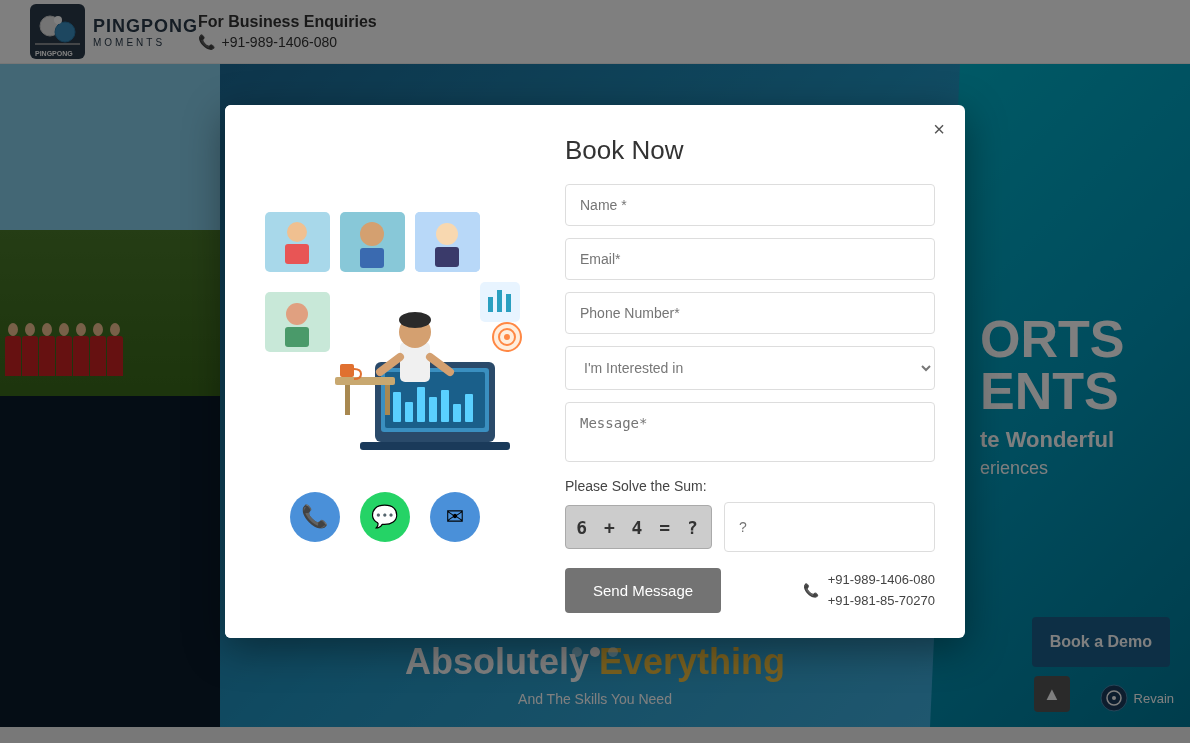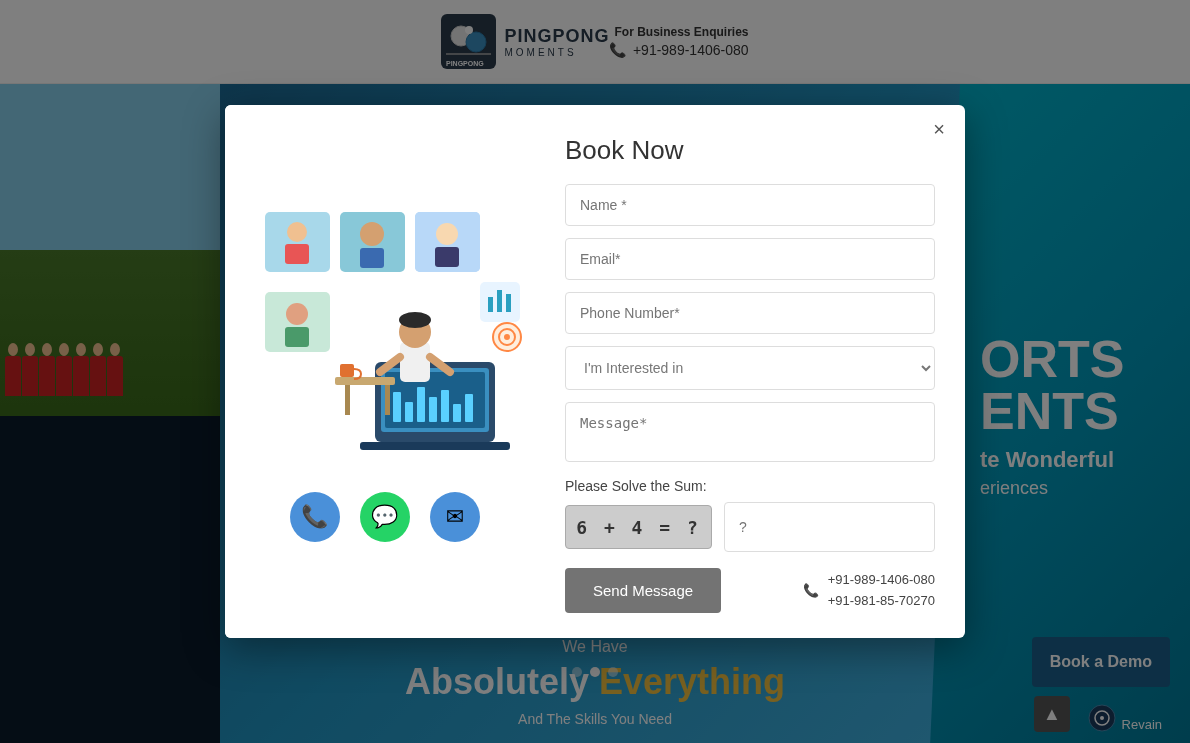--- a/index.html
+++ b/index.html
@@ -16,24 +16,24 @@
       width: 100%;
       height: 100%;
       position: relative;
       background: #f0f0f0;
     }
 
     
     .header {
       display: flex;
       align-items: center;
-      justify-content: center;
+      justify-content: flex-start;
       padding: 10px 30px;
       background: white;
-      height: 84px;
+      height: 64px;
       border-bottom: 1px solid #eee;
       position: relative;
       z-index: 1;
     }
 
     .logo-area {
       display: flex;
       align-items: center;
       gap: 8px;
     }
@@ -41,21 +41,21 @@
     .logo-icon {
       width: 55px;
       height: 55px;
     }
 
     .business-enquiry {
       text-align: right;
     }
 
     .business-enquiry .title {
-      font-size: 12px;
+      font-size: 16px;
       font-weight: bold;
       color: #333;
     }
 
     .business-enquiry .phone {
       display: flex;
       align-items: center;
       gap: 6px;
       color: #333;
       font-size: 14px;
@@ -503,21 +503,21 @@
     </div>
 
     <div class="carousel-dots">
       <div class="dot"></div>
       <div class="dot active"></div>
       <div class="dot"></div>
     </div>
 
     <button class="book-demo-btn" style="position:absolute;bottom:60px;right:20px;">Book a Demo</button>
 
-    <div class="revain-widget" style="position:absolute;bottom:15px;right:28px;align-items:flex-end;">
+    <div class="revain-widget" style="position:absolute;bottom:15px;right:16px;">
       <svg width="28" height="28" viewBox="0 0 28 28">
         <circle cx="14" cy="14" r="13" fill="#1a3a5c" stroke="#4a8ab0" stroke-width="1"></circle>
         <circle cx="14" cy="14" r="7" fill="none" stroke="white" stroke-width="1.5"></circle>
         <circle cx="14" cy="14" r="2" fill="white"></circle>
       </svg>
       <span>Revain</span>
     </div>
 
     <div class="scroll-up" style="position:absolute;bottom:15px;right:120px;">▲</div>
   </div>

